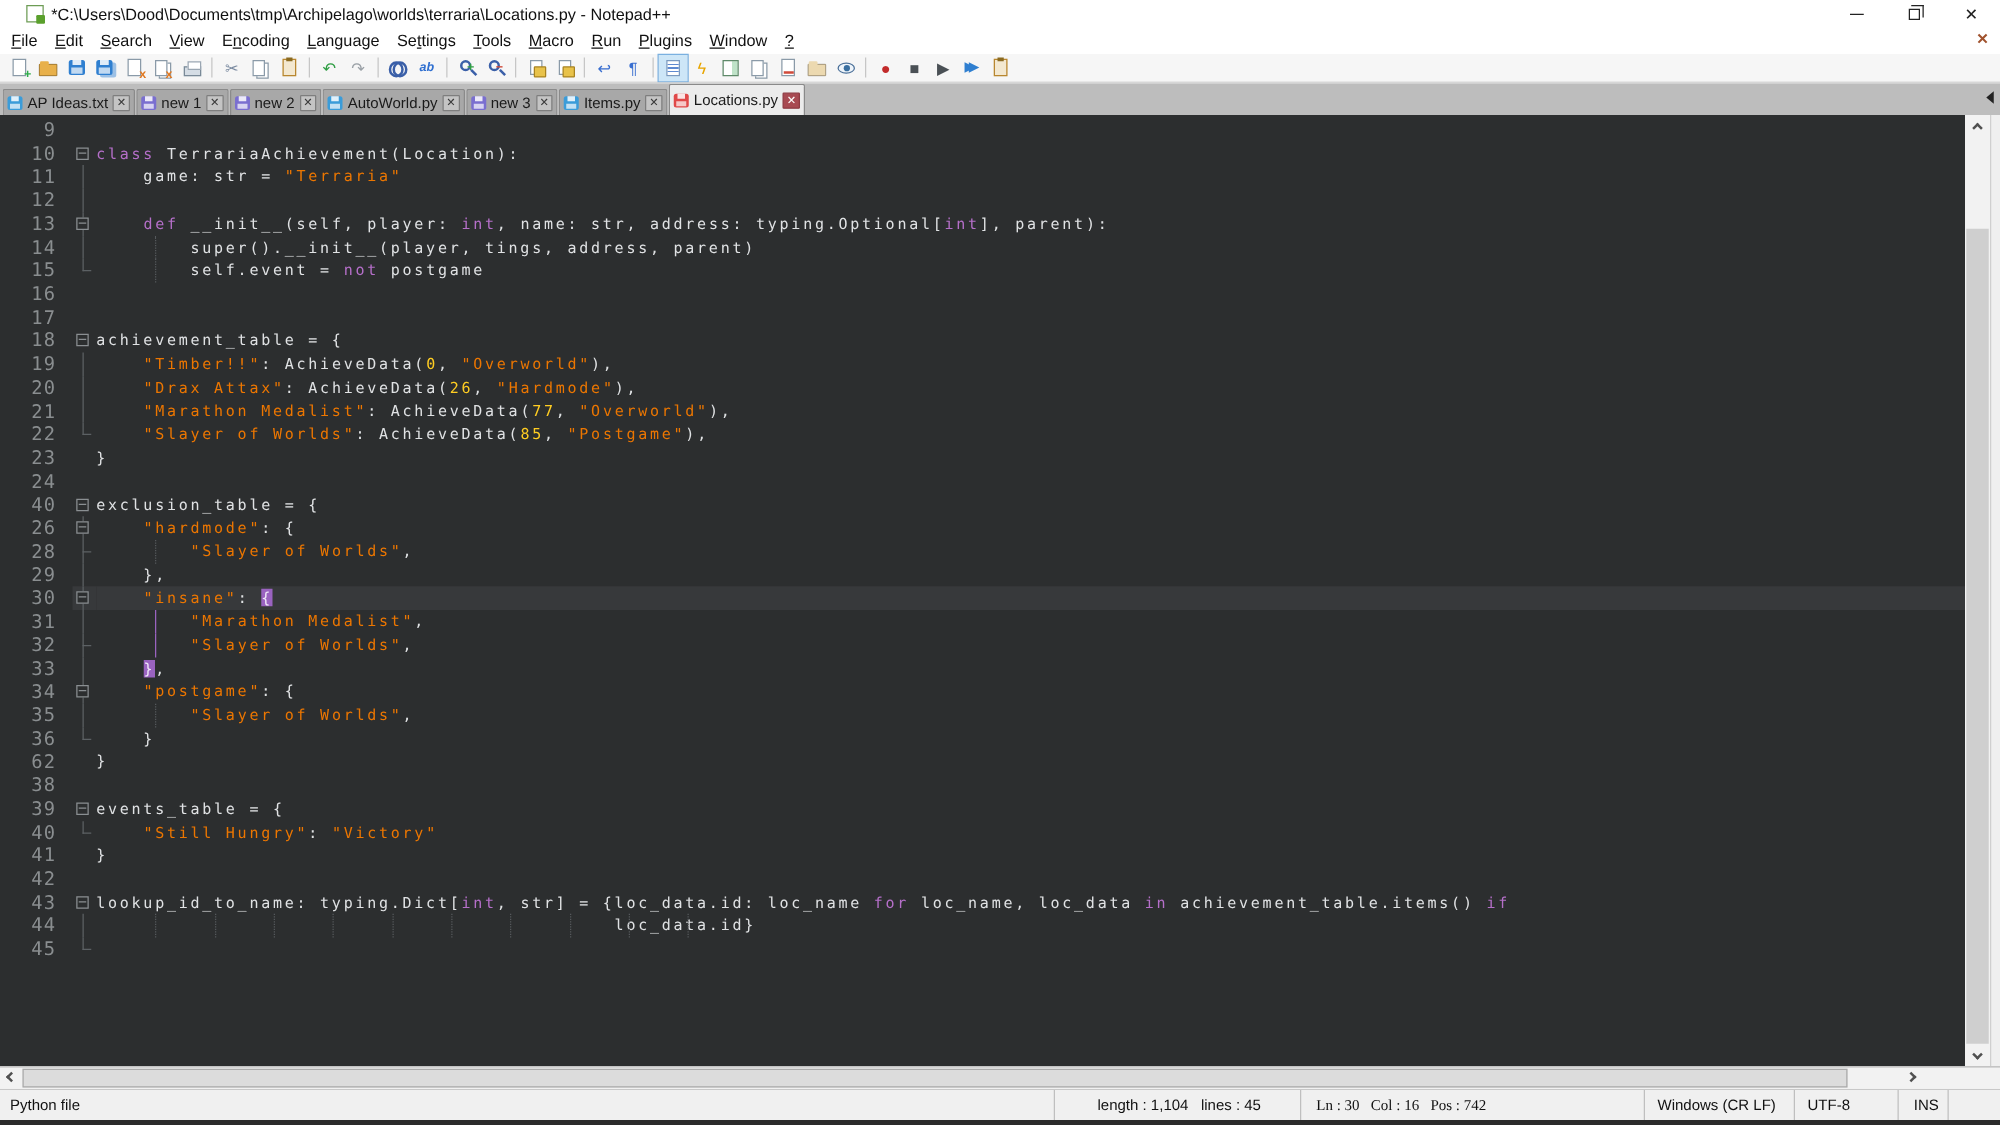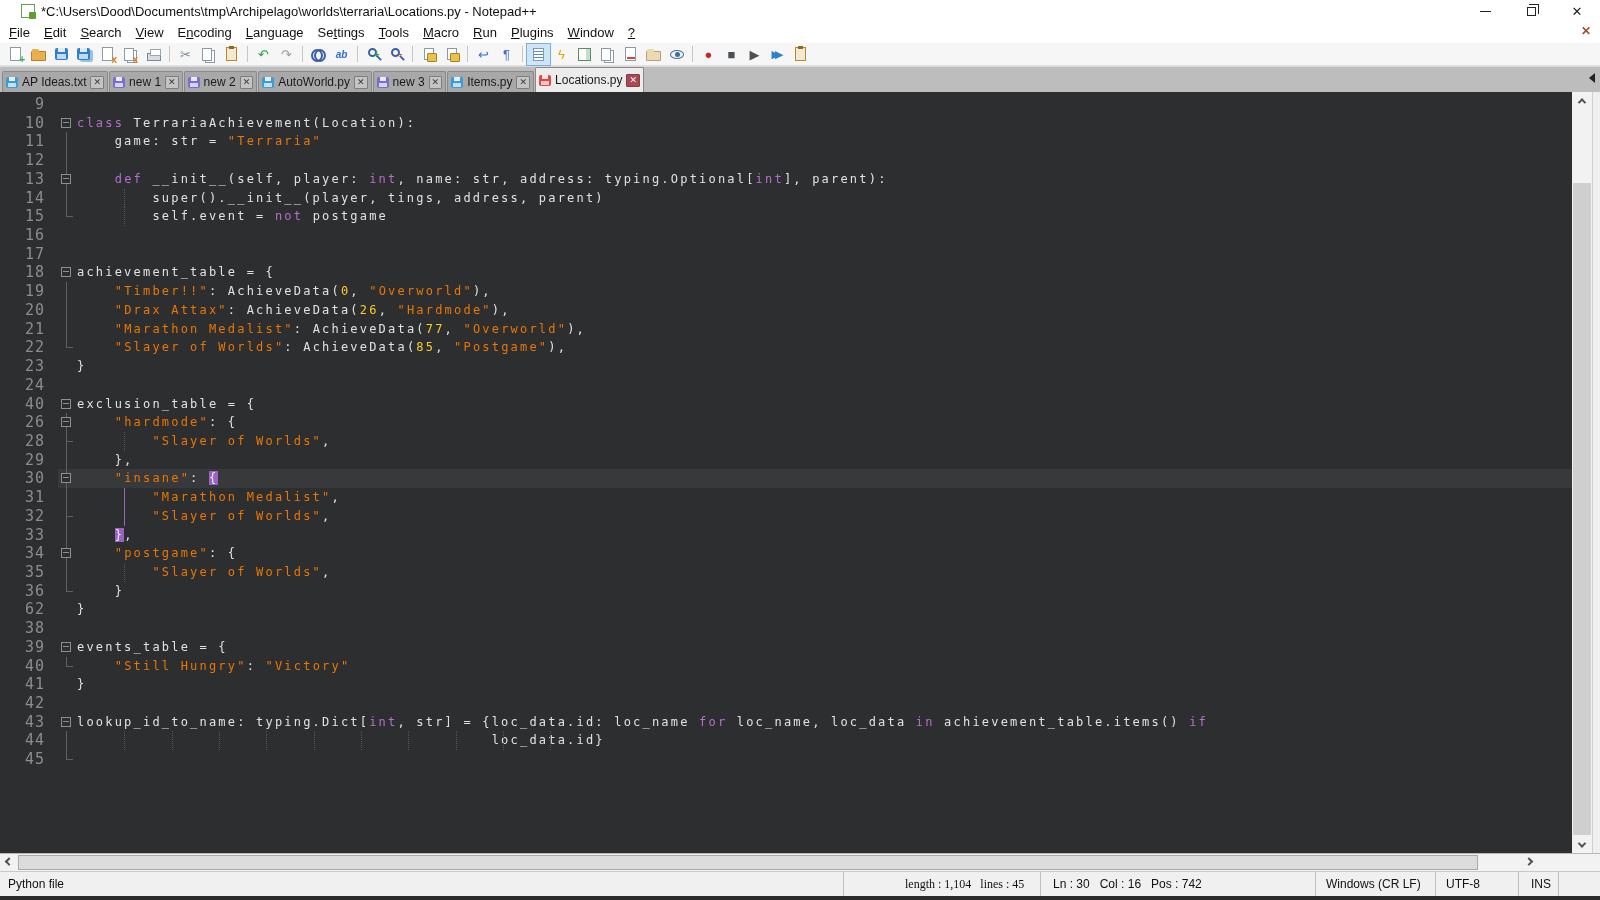--- a/index.html
+++ b/index.html
@@ -153,22 +153,22 @@
   .harrow.left { left:0; } .harrow.right { left:1520px; }
   .hthumb { position:absolute; left:18px; top:1px; height:15px; width:1460px;
     background:#dcdcdc; border:1px solid #aaa; }
 
   
   .statusbar { height:25px; background:var(--status-bg,#f0f0f0); display:flex; align-items:stretch;
     font-size:12px; color:#111; border-top:1px solid #c8c8c8; }
   .sb-cell { display:flex; align-items:center; white-space:pre; }
   .sb-cell + .sb-cell { border-left:1px solid #bfbfbf; }
   .sb-doctype { flex:0 0 843px; padding-left:8px; }
-  .sb-len { flex:0 0 197px; padding-left:61px;font-family:Liberation Serif, serif; }
-  .sb-pos { flex:0 0 275px; padding-left:12px; }
+  .sb-len { flex:0 0 197px; padding-left:34px; }
+  .sb-pos { flex:0 0 275px; padding-left:12px;font-family:Liberation Serif, serif; }
   .sb-eol { flex:0 0 120px; padding-left:10px; }
   .sb-enc { flex:0 0 83px; padding-left:10px; }
   .sb-ins { flex:0 0 40px; padding-left:12px; }
   .sb-tail { flex:1; }
   .bottom-strip { height:4px; background:#2b2b2b; }
 </style>
 </head>
 <body>
 
 <div class="window">

